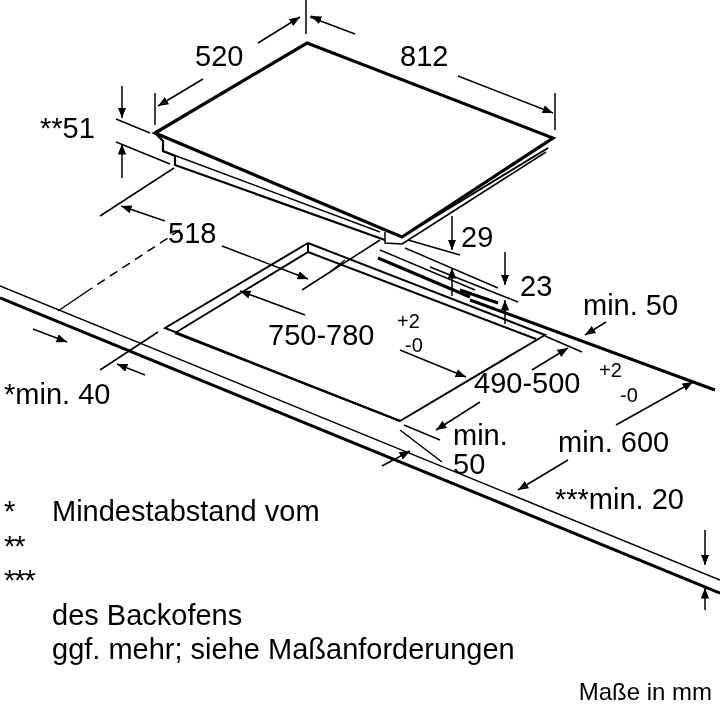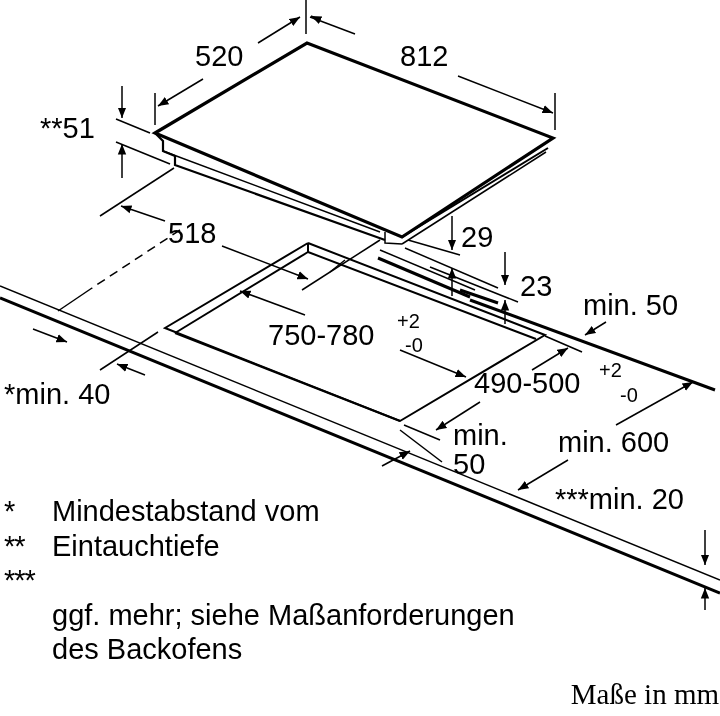--- a/index.html
+++ b/index.html
@@ -6,21 +6,21 @@
     body { width: 720px; height: 716px; position: relative; overflow: hidden;
            font-family: "Liberation Sans", "DejaVu Sans", sans-serif; color: #000; }
     #drawing { position: absolute; left: 0; top: 0; width: 720px; height: 716px; }
     #drawing text { font-family: "Liberation Sans", "DejaVu Sans", sans-serif; fill: #000; }
     .dim { font-size: 29px; }
     .tol { font-size: 20px; }
     .legend { position: absolute; left: 0; top: 494px; width: 720px; font-size: 29px; line-height: 34.5px; }
     .legend-row { display: flex; }
     .legend-mark { width: 52px; flex: 0 0 52px; padding-left: 4px; box-sizing: border-box; letter-spacing: -1px; }
     .legend-text { white-space: pre; }
-    .units { position: absolute; right: 1px; top: 678px; font-size: 29px; font-family: Liberation Serif, serif; }
+    .units { position: absolute; right: 8px; top: 678px; font-size: 24px; }
   </style>
 </head>
 <body>
 
 <svg id="drawing" viewBox="0 0 720 716" xmlns="http://www.w3.org/2000/svg">
   <defs>
     <marker id="arr" viewBox="0 0 10 10" refX="10" refY="5" markerWidth="7" markerHeight="7" orient="auto-start-reverse">
       <path d="M0,1 L10,5 L0,9 z" fill="#000"></path>
     </marker>
   </defs>
@@ -146,28 +146,27 @@
   <text class="dim" x="555" y="509">***min. 20</text>
 </svg>
 
 <div class="legend">
   <div class="legend-row">
     <span class="legend-mark">*</span>
     <span class="legend-text">Mindestabstand vom</span>
   </div>
   <div class="legend-row">
     <span class="legend-mark">**</span>
-    <span class="legend-text">Eintauchtiefe</span>
   </div>
   <div class="legend-row">
     <span class="legend-mark">***</span>
   </div>
   <div class="legend-row">
     <span class="legend-mark"></span>
-    <span class="legend-text">ggf. mehr; siehe Maßanforderungen</span>
+    <span class="legend-text">des Backofens</span>
   </div>
   <div class="legend-row">
     <span class="legend-mark"></span>
-    <span class="legend-text">des Backofens</span>
+    <span class="legend-text">ggf. mehr; siehe Maßanforderungen</span>
   </div>
 </div>
 
 <div class="units">Maße in mm</div>
 
 </body></html>

